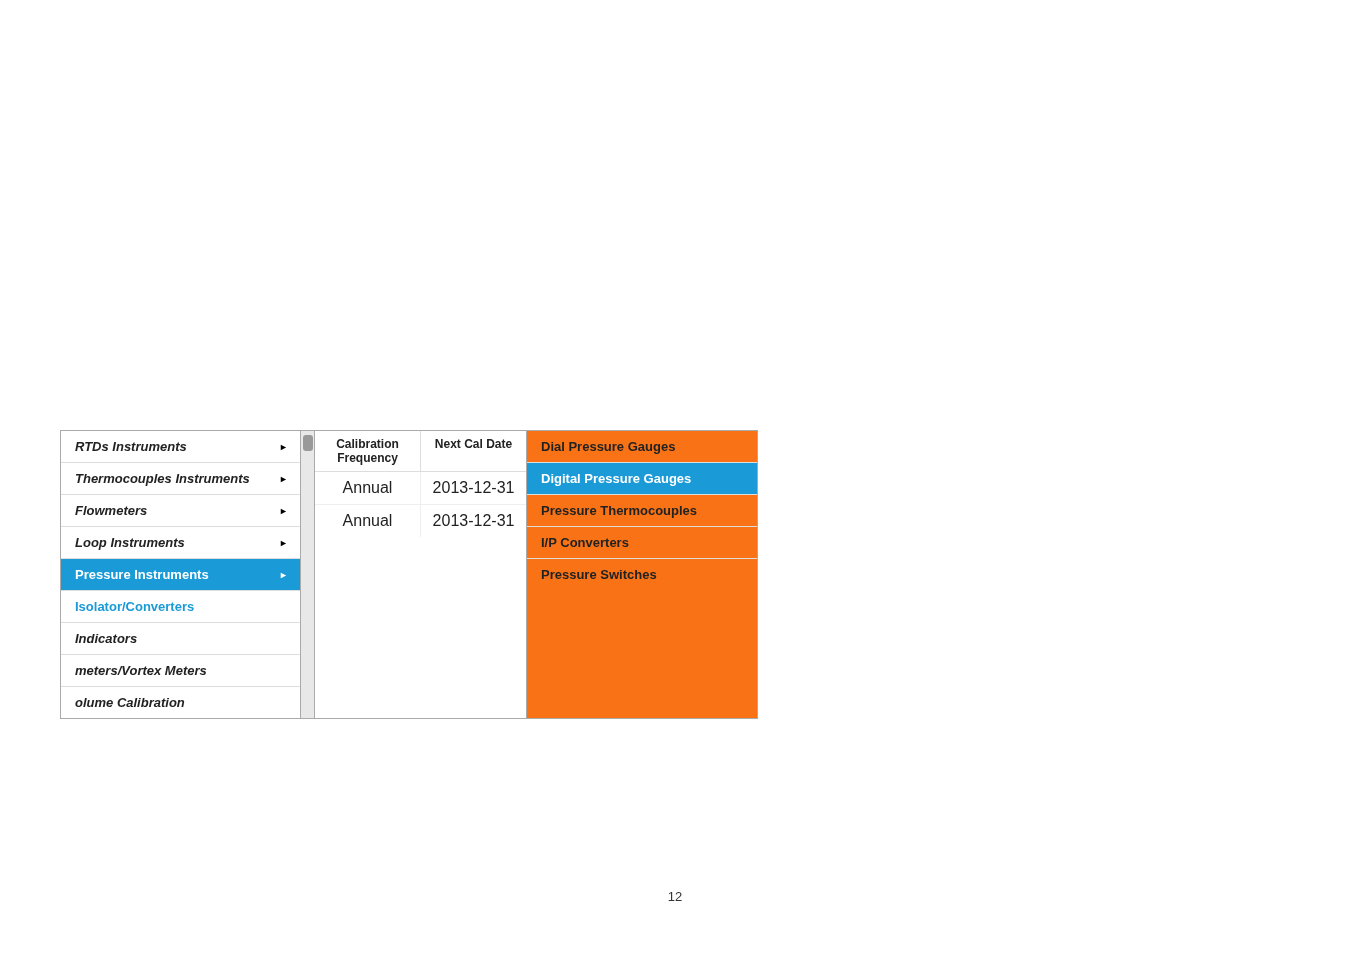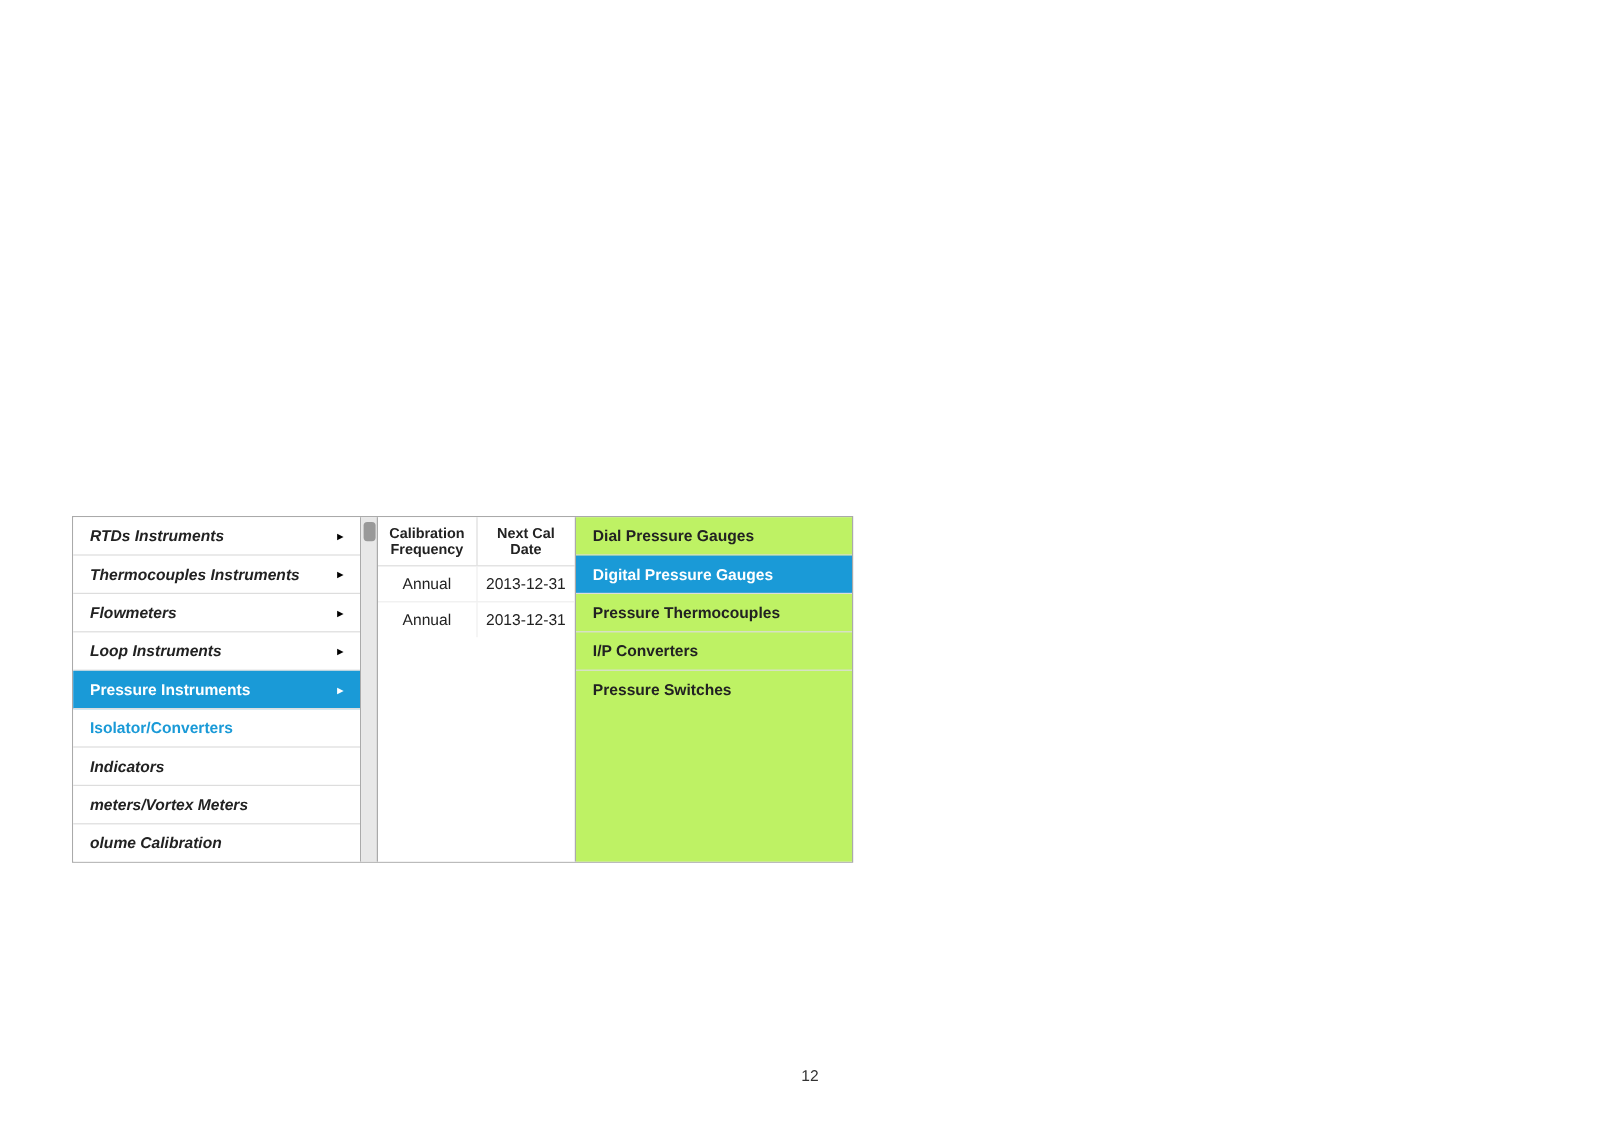--- a/index.html
+++ b/index.html
@@ -45,28 +45,28 @@
     }
 
     .col-scroll {
       width: 14px;
       background: #e8e8e8;
       border-right: 1px solid #aaa;
       position: relative;
     }
 
     .col-mid {
-      width: 165px;
+      width: 212px;
       background: #fff;
       border-right: 1px solid #aaa;
     }
 
     .col-right {
       width: 230px;
-      background: #bef264;
+      background: #f97316;
     }
 
     .left-row {
       display: flex;
       align-items: center;
       justify-content: space-between;
       padding: 8px 12px 8px 14px;
       border-bottom: 1px solid #ddd;
       cursor: pointer;
     }
@@ -123,21 +123,21 @@
       display: flex;
       border-bottom: 1px solid #eee;
     }
 
     .mid-data-row:last-child {
       border-bottom: none;
     }
 
     .mid-data-cell {
       flex: 1;
-      font-size: 13px;
+      font-size: 16px;
       text-align: center;
       padding: 7px 4px;
       color: #222;
       border-right: 1px solid #eee;
     }
 
     .mid-data-cell:last-child {
       border-right: none;
     }
 

